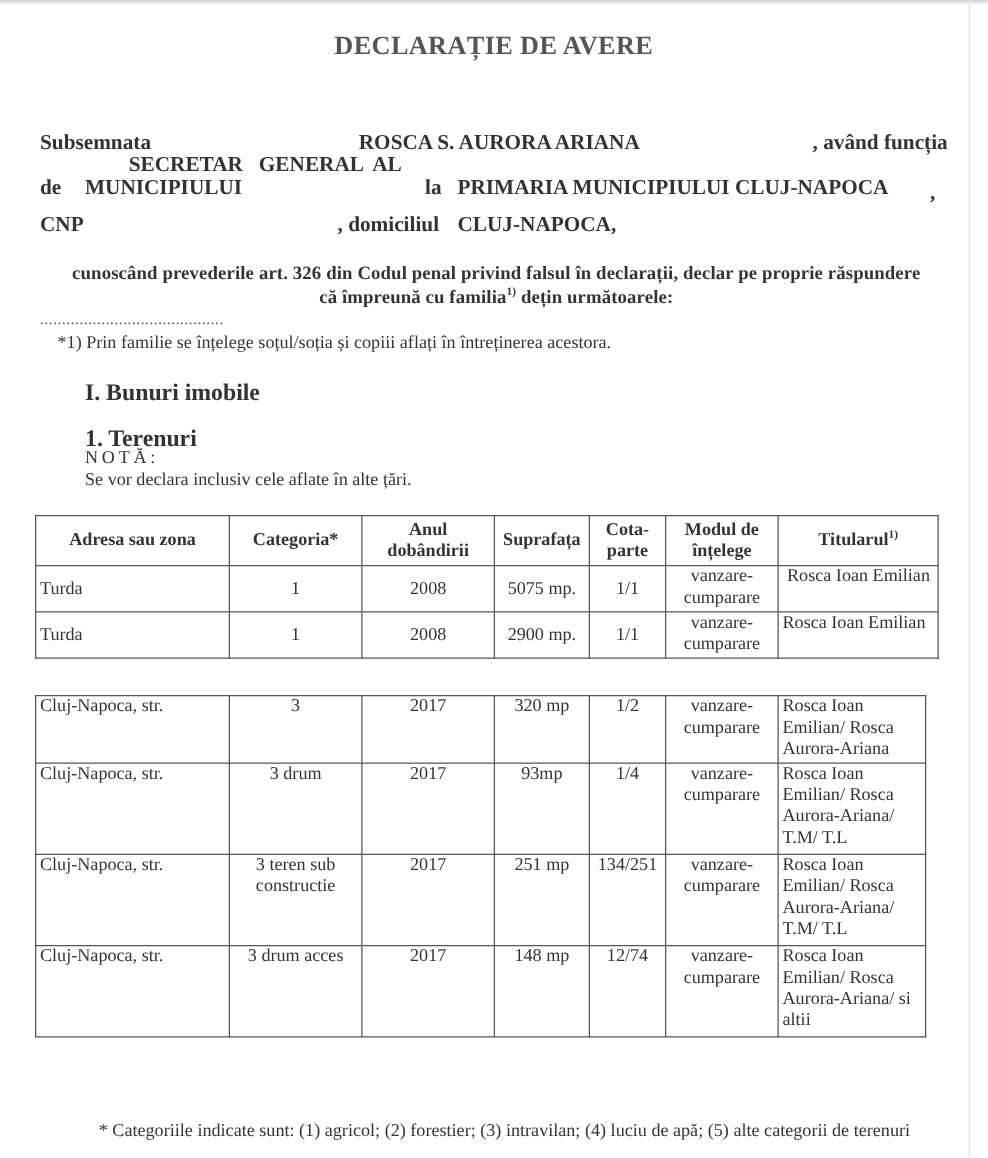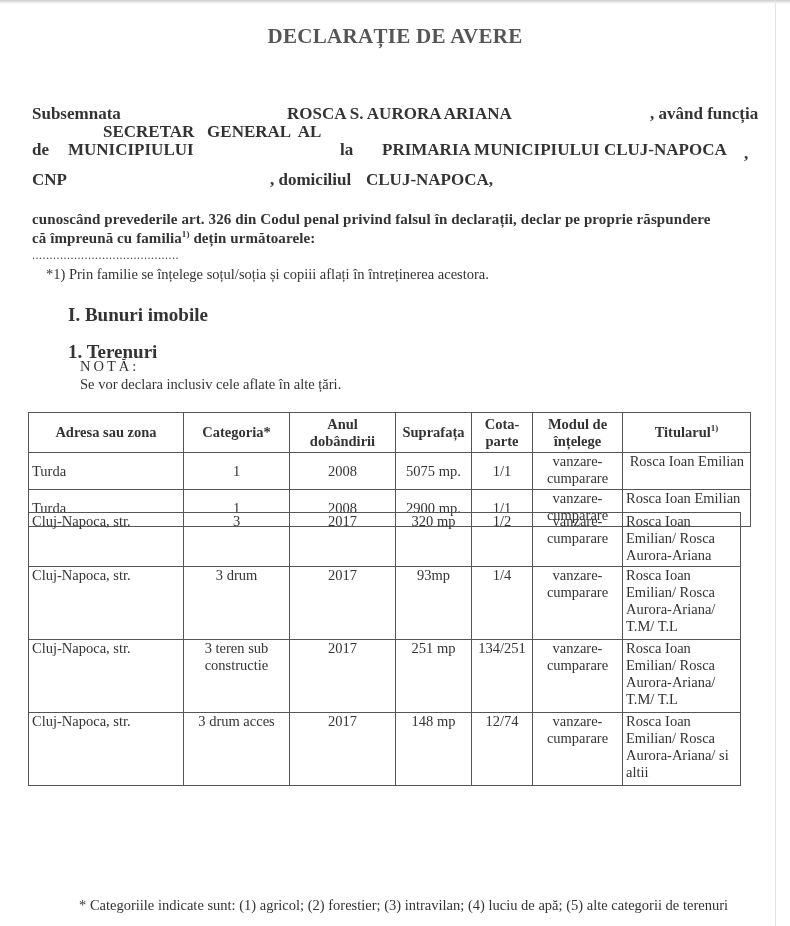--- a/index.html
+++ b/index.html
@@ -11,56 +11,56 @@
   .title { position:absolute; left:0; width:790px; top:24px; text-align:center;
            font-size:21px; font-weight:bold; color:#555; letter-spacing:0.3px; }
   .abs { position:absolute; white-space:nowrap; }
   .hdr { font-size:17px; font-weight:bold; color:#333; }
   .para { position:absolute; left:32px; width:730px; font-size:15px; font-weight:bold;
           line-height:19px; color:#333; letter-spacing:0.1px; }
   sup { font-size:9px; vertical-align:super; line-height:0; }
   .dots { position:absolute; left:32px; top:248px; font-size:12px; color:#444; letter-spacing:0.5px; }
   .fn1 { position:absolute; left:46px; top:266px; font-size:14.5px; color:#333; }
   .sec { position:absolute; left:68px; font-size:19px; font-weight:bold; color:#333; }
-  .plain { position:absolute; left:68px; font-size:14.5px; color:#333;margin-left:12px; }
+  .plain { position:absolute; left:68px; font-size:14.5px; color:#333; }
   .nota { letter-spacing:3px; }
 
   table.grid { position:absolute; border-collapse:collapse; font-size:14.5px; color:#333; }
   table.grid td, table.grid th { border:1px solid #555; padding:0 3px; vertical-align:top; line-height:17px; }
   table.grid th { font-weight:bold; text-align:center; vertical-align:middle; }
   .c { text-align:center; }
   .l { text-align:left; }
   .t1 { left:28px; top:412px; }
-  .t2 { left:28px; top:512px; }
+  .t2 { left:28px; top:556px; }
   .footer { position:absolute; left:32px; top:897px; font-size:14.5px; color:#333; white-space:nowrap;margin-left:47px; }
 </style>
 </head>
 <body>
 
 <div class="topshade"></div>
 <div class="rightedge"></div>
 
 <div class="title">DECLARAȚIE DE AVERE</div>
 
 <div class="abs hdr" style="left:32px;top:104px;">Subsemnata</div>
 <div class="abs hdr" style="left:267px;top:104px;margin-left:20px;">ROSCA S. AURORA ARIANA</div>
 <div class="abs hdr" style="left:650px;top:104px;">, având funcția</div>
 
 <div class="abs hdr" style="left:103px;top:122px;white-space:pre;">SECRETAR   GENERAL  AL</div>
 <div class="abs hdr" style="left:32px;top:140px;">de</div>
 <div class="abs hdr" style="left:68px;top:140px;">MUNICIPIULUI</div>
 <div class="abs hdr" style="left:340px;top:140px;">la</div>
-<div class="abs hdr" style="left:382px;top:140px;font-family:Liberation Serif, serif;">PRIMARIA MUNICIPIULUI CLUJ-NAPOCA</div>
+<div class="abs hdr" style="left:366px;top:140px;font-family:Liberation Serif, serif;">PRIMARIA MUNICIPIULUI CLUJ-NAPOCA</div>
 <div class="abs hdr" style="left:744px;top:144px;">,</div>
 
 <div class="abs hdr" style="left:32px;top:170px;">CNP</div>
 <div class="abs hdr" style="left:270px;top:170px;">, domiciliul</div>
 <div class="abs hdr" style="left:366px;top:170px;">CLUJ-NAPOCA,</div>
 
-<div class="para" style="top:210px;">
+<div class="para" style="top:210px;text-align:center;">
   <div>cunoscând prevederile art. 326 din Codul penal privind falsul în declarații, declar pe proprie răspundere</div>
   <div><span>că împreună cu familia</span><sup>1)</sup><span> dețin următoarele:</span></div>
 </div>
 
 <div class="dots">..........................................</div>
 <div class="fn1">*1) Prin familie se înțelege soțul/soția și copiii aflați în întreținerea acestora.</div>
 
 <div class="sec" style="top:304px;">I. Bunuri imobile</div>
 <div class="sec" style="top:341px;">1. Terenuri</div>
 <div class="plain nota" style="top:358px;">NOTĂ:</div>

